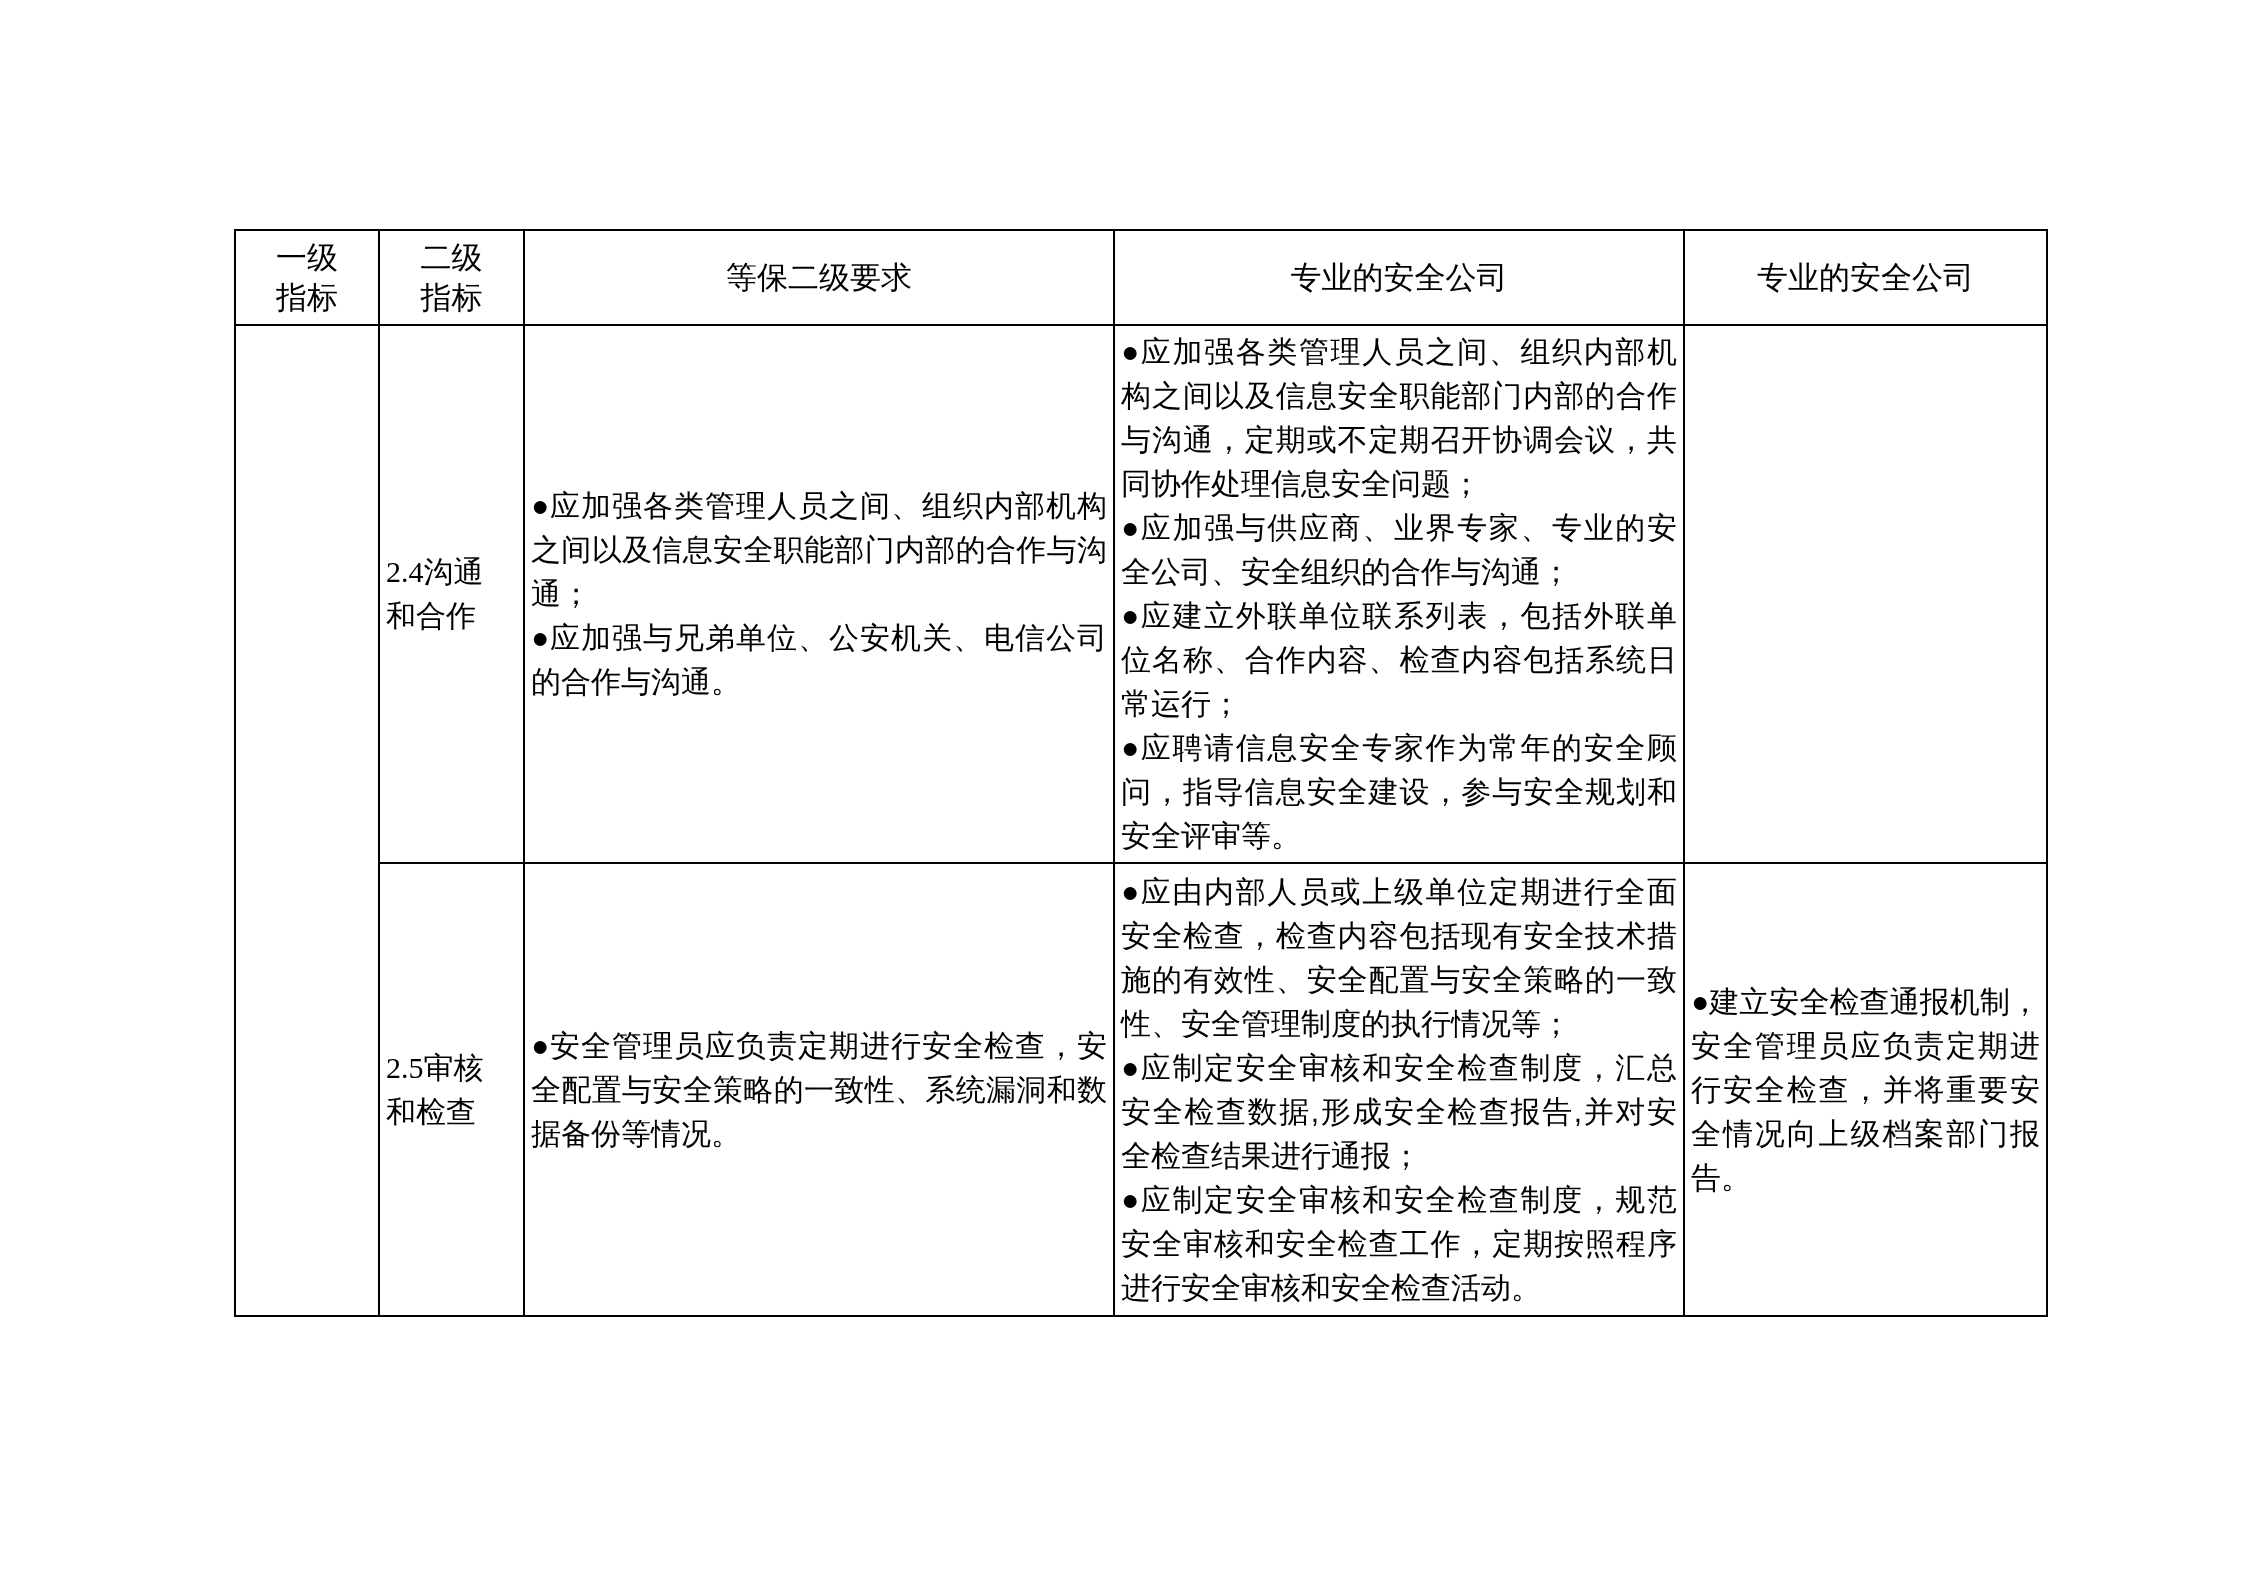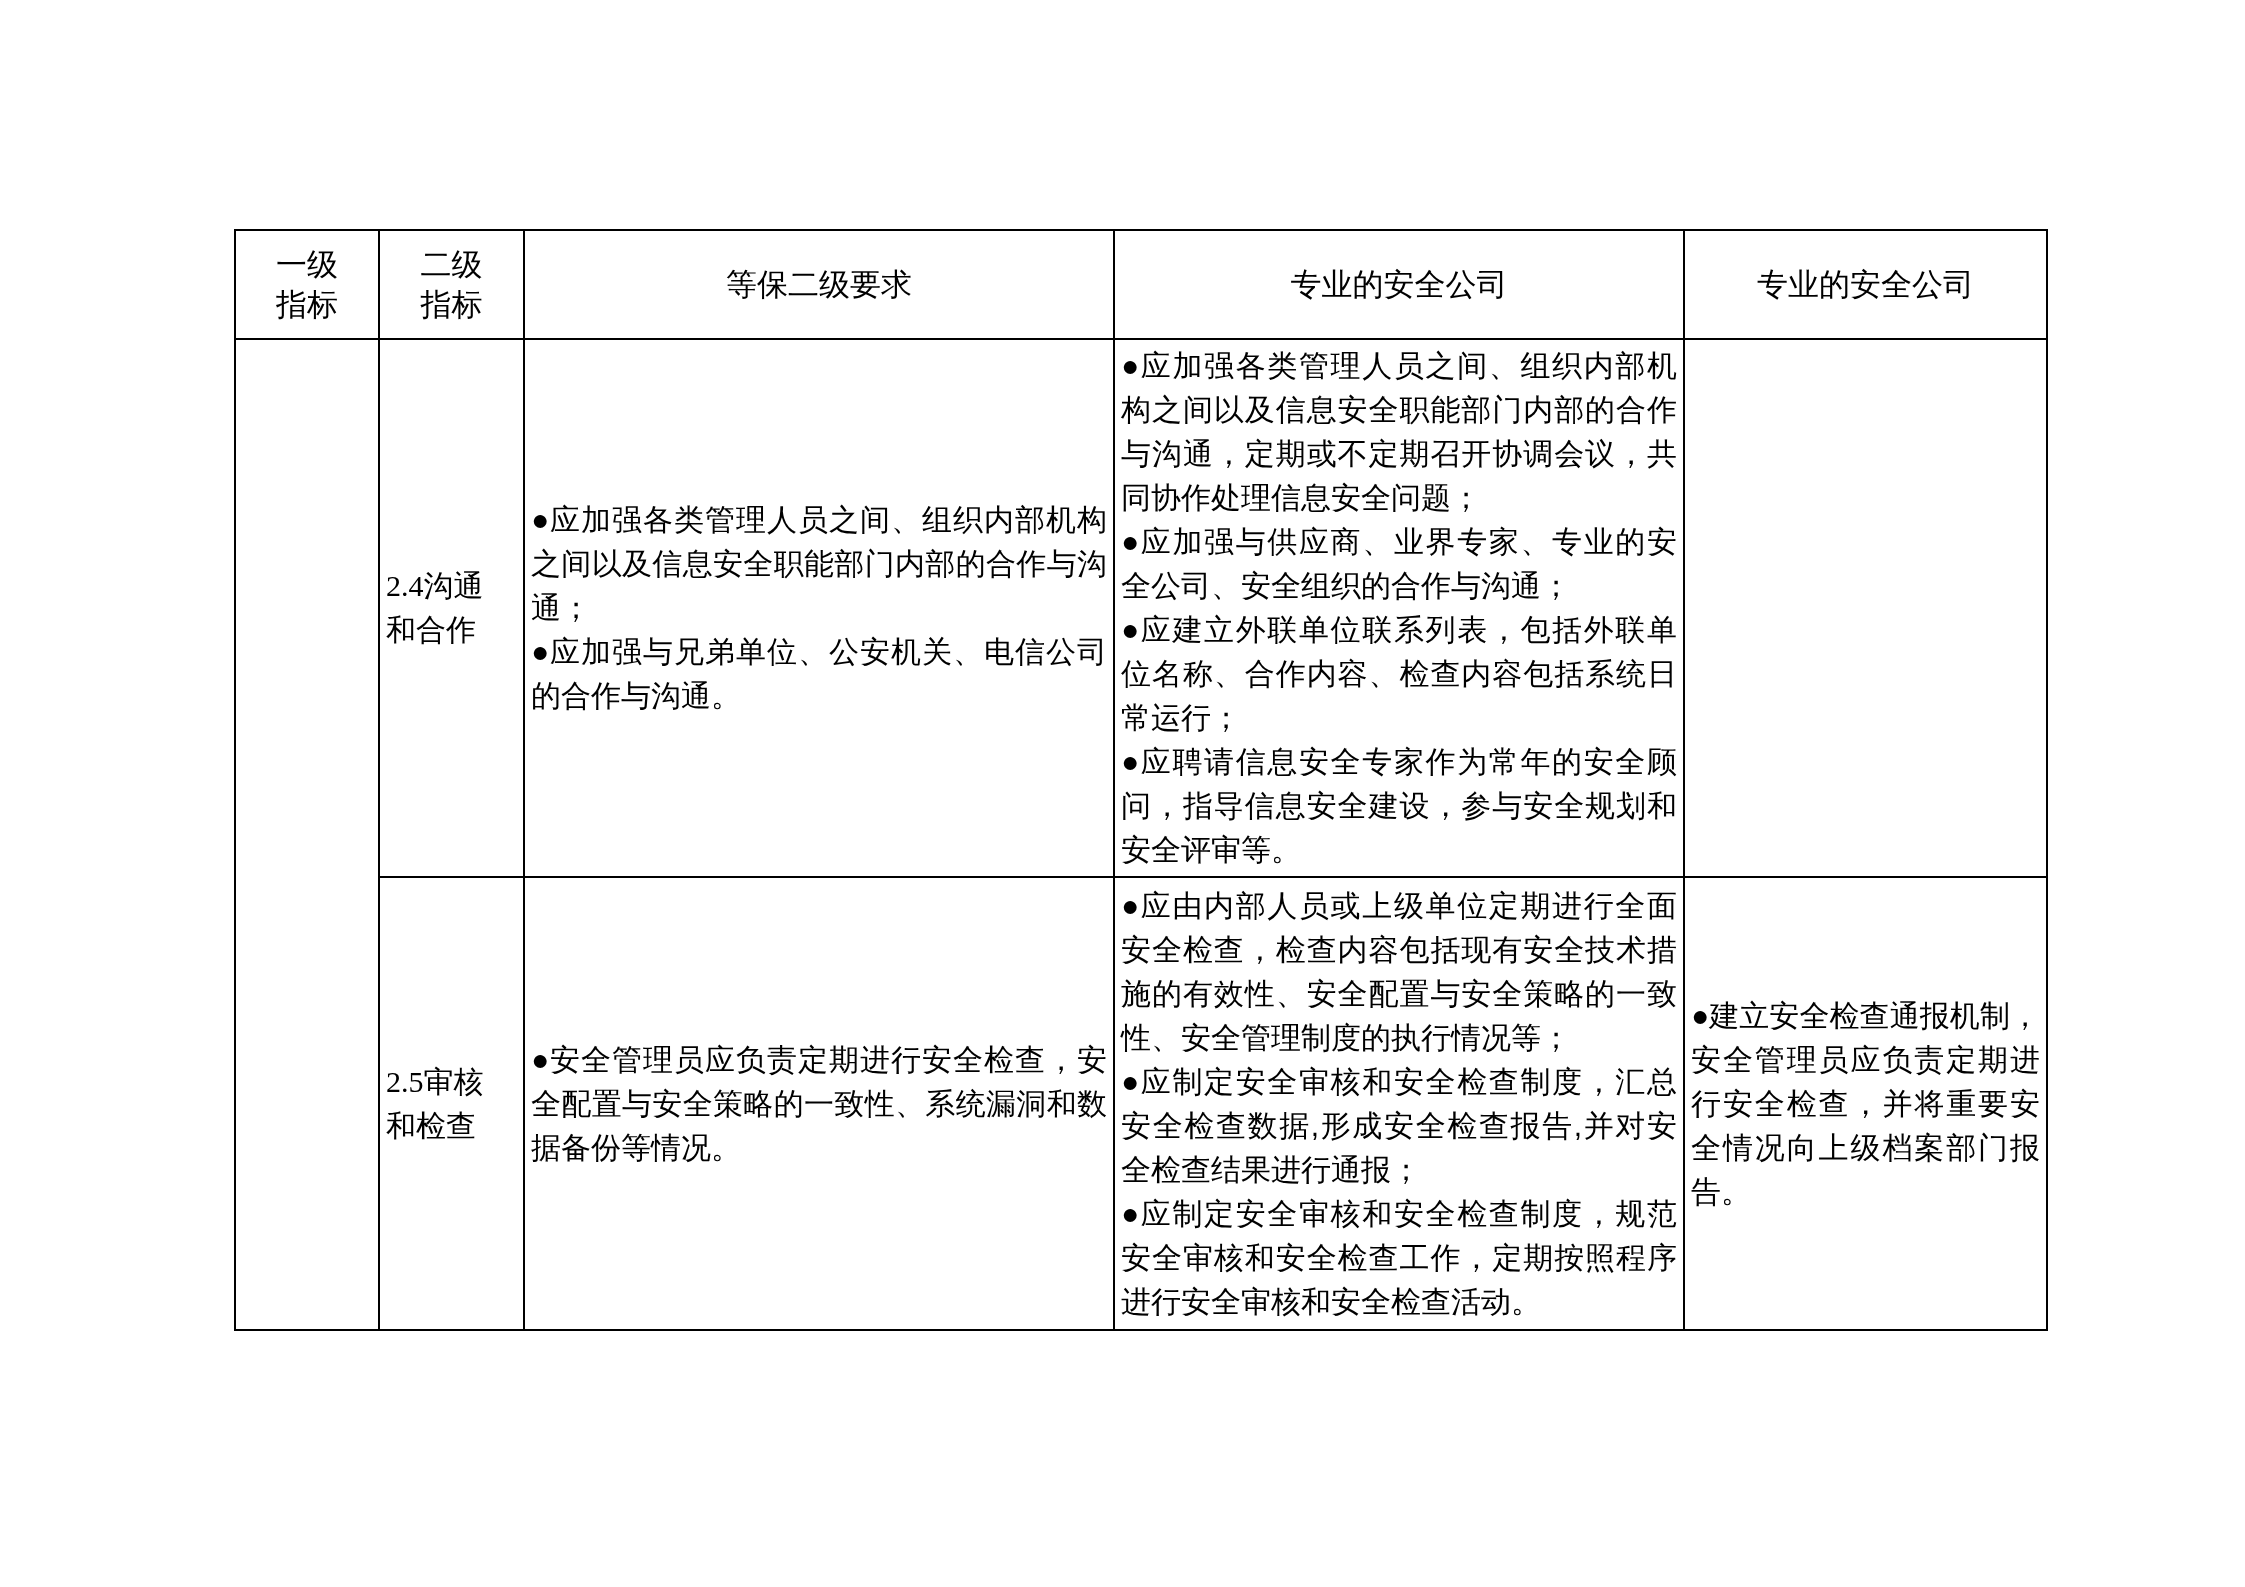--- a/index.html
+++ b/index.html
@@ -21,21 +21,21 @@
   col.c2{width:145px}
   col.c3{width:590px}
   col.c4{width:570px}
   col.c5{width:363px}
   th,td{
     border:2px solid #000;
     padding:0 6px;
     vertical-align:middle;
     box-sizing:border-box;
   }
-  tr.hdr{height:109px}
+  tr.hdr{height:95px}
   tr.r1{height:538px}
   tr.r2{height:453px}
   th{
     font-size:31px;
     font-weight:normal;
     text-align:center;
     line-height:40px;
     white-space:pre-line;
   }
   td{

